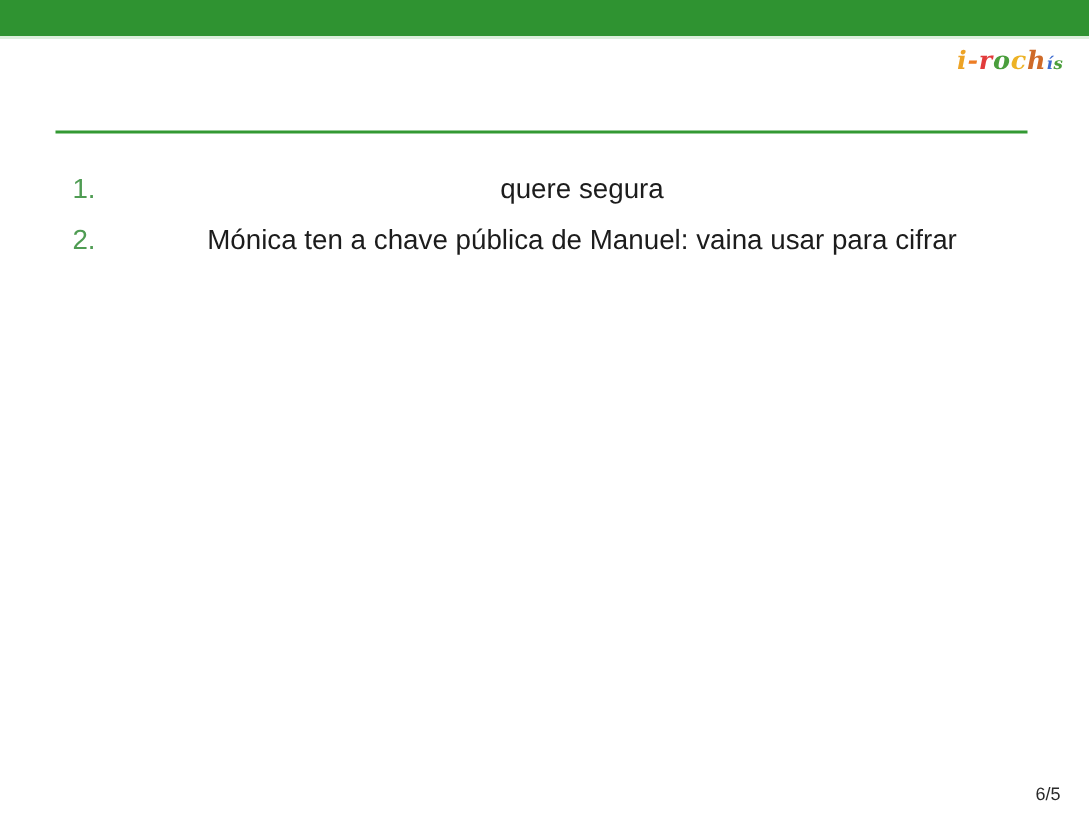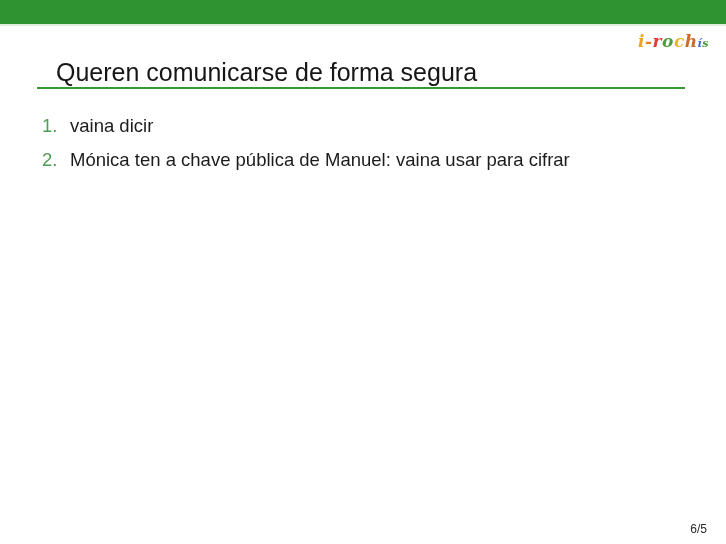--- a/index.html
+++ b/index.html
@@ -3,20 +3,21 @@
 <meta charset="utf-8">
 <style>
   html,body { margin:0; padding:0; background:#888; }
   .slide {
     position:relative;
     width:726px; height:544px;
     background:#ffffff;
     overflow:hidden;
     font-family:"Liberation Sans", sans-serif;
     margin:0 auto;
+    text-align:center;
   }
   .topbar {
     position:absolute; top:0; left:0;
     width:726px; height:24px;
     background:#2f9331;
     border-bottom:2px solid #dcefdc;
   }
   .logo {
     position:absolute; top:31px; right:17px;
     font-family:"DejaVu Serif", serif;
@@ -60,30 +61,29 @@
 </style>
 </head>
 <body>
 
 <div class="slide">
 
   <div class="topbar"></div>
 
   <div class="logo"><span style="color: rgb(237, 163, 37);">i</span><span style="color: rgb(237, 125, 37);">-</span><span style="color: rgb(226, 60, 60);">r</span><span style="color: rgb(74, 158, 60);">o</span><span style="color: rgb(237, 178, 37);">c</span><span style="color: rgb(207, 106, 40);">h</span><span class="small" style="color: rgb(60, 106, 208);">í</span><span class="small" style="color: rgb(74, 158, 60);">s</span></div>
 
-  <div class="frametitle">Queren comunicarse de forma segura</div>
 
   <div class="title-rule"></div>
 
   <div class="content">
 
     <div class="enum-item">
       <span class="enum-num">1.</span>
       <span class="enum-lines">
-        <div>vaina dicir</div>
+        <div>quere segura</div>
       </span>
     </div>
 
     <div class="enum-item">
       <span class="enum-num">2.</span>
       <span class="enum-lines">
         <div>Mónica ten a chave pública de Manuel: vaina usar para cifrar</div>
       </span>
     </div>
 

